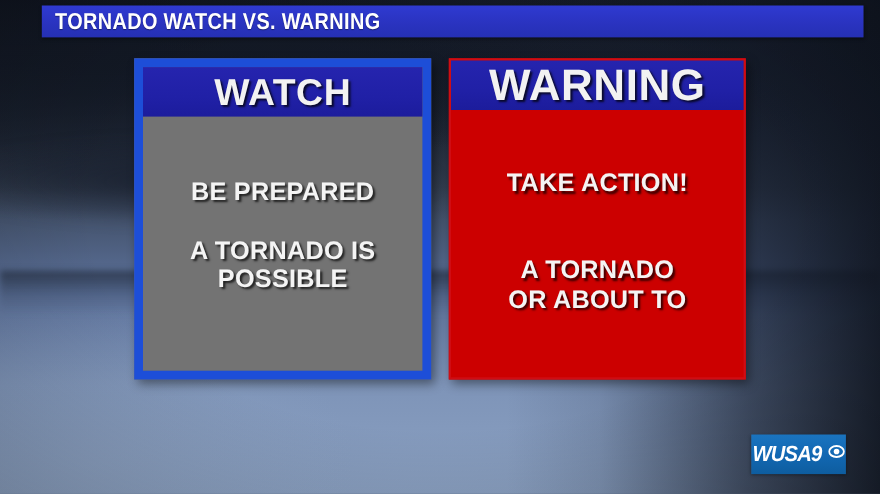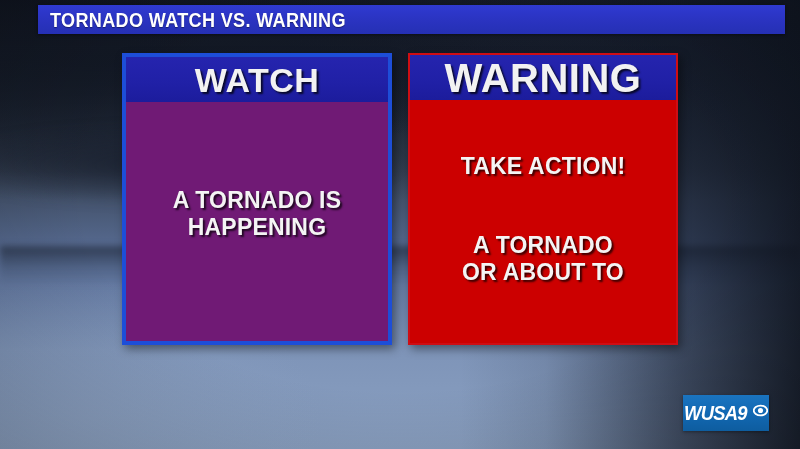--- a/index.html
+++ b/index.html
@@ -92,21 +92,21 @@
 
   
   .panel {
     position: absolute;
     top: 53px;
     width: 270px;
     height: 292px;
     box-sizing: border-box;
     box-shadow: 3px 4px 9px rgba(0,0,0,0.42);
   }
-  .panel-watch   { left: 122px; border: 4px solid #1d4ed8; background: #701a75; }
+  .panel-watch   { left: 122px; border: 8px solid #1d4ed8; background: #737373; }
   .panel-warning { left: 408px; border: 2px solid #cf0d14; background: #cc0000; }
 
   .panel-header {
     position: relative;
     height: 45px;
     background: linear-gradient(to bottom, #2524ae 0%, #2020a6 60%, #1c1c9c 100%);
     display: flex;
     align-items: center;
     justify-content: center;
   }
@@ -187,21 +187,22 @@
 
   <div class="title-bar">
     <div class="title-text">TORNADO WATCH VS. WARNING</div>
   </div>
 
   <div class="panel panel-watch">
     <div class="panel-header">
       <span class="panel-header-text">WATCH</span>
     </div>
     <div class="panel-body watch-body">
-      <div class="panel-line">A TORNADO IS HAPPENING</div>
+      <div class="panel-line">BE PREPARED</div>
+      <div class="panel-line">A TORNADO IS POSSIBLE</div>
     </div>
   </div>
 
   <div class="panel panel-warning">
     <div class="panel-header">
       <span class="panel-header-text warning-size">WARNING</span>
     </div>
     <div class="panel-body warning-body">
       <div class="panel-line lead">TAKE ACTION!</div>
       <div class="panel-line">A TORNADO</div>

